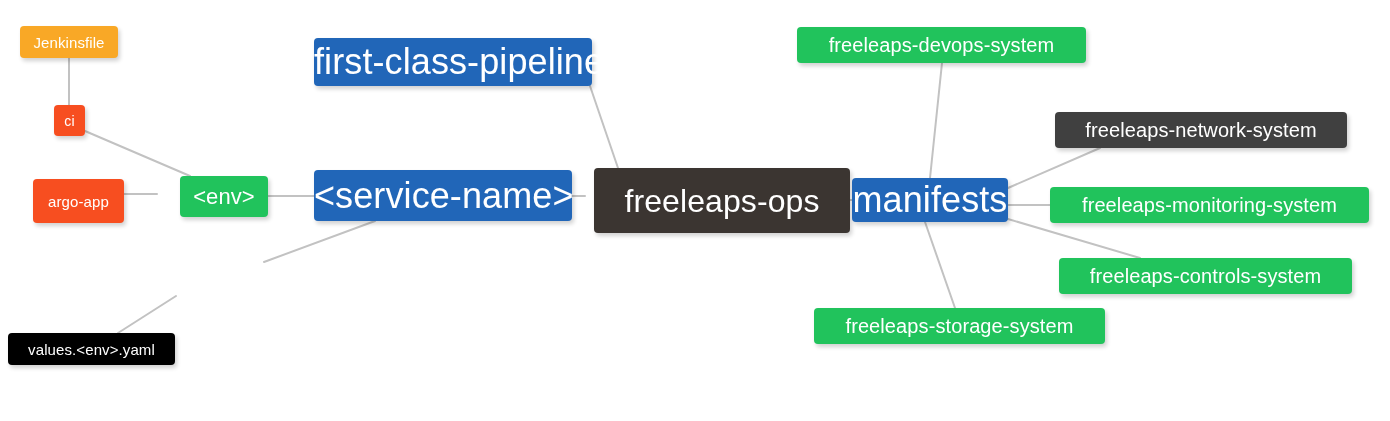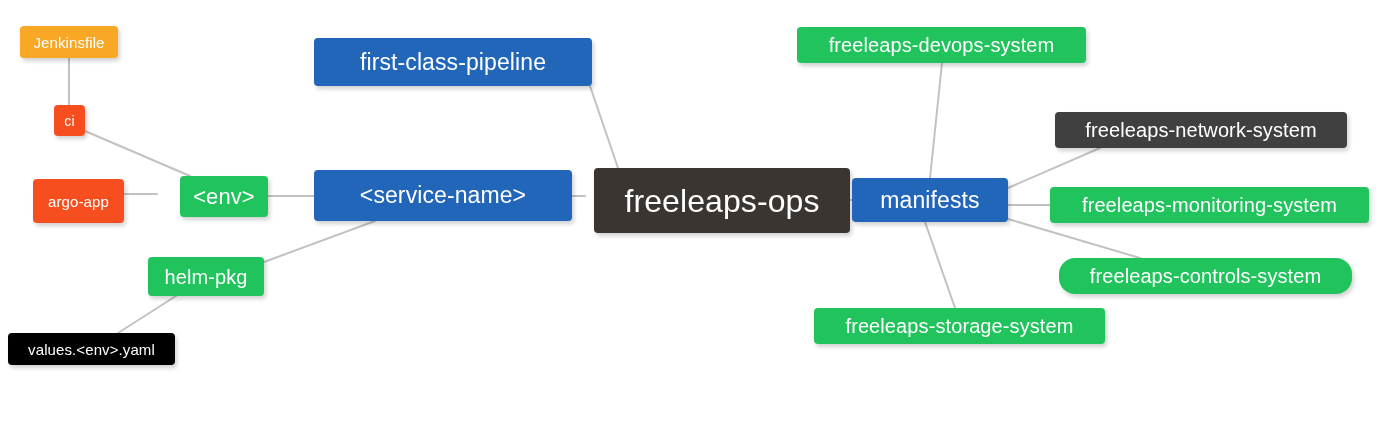--- a/index.html
+++ b/index.html
@@ -43,21 +43,21 @@
     user-select: none;
   }
   .node-label {
     display: block;
     width: 100%;
     text-align: center;
     padding: 0 2px;
   }
   
   .tier-root   { font-size: 32px; margin-left: 9px; }
-  .tier-major  { font-size: 23px; }
+  .tier-major  { font-size: 36px; }
   .tier-mid    { font-size: 22px; }
   .tier-leaf   { font-size: 20px; }
   .tier-small  { font-size: 15px; }
   .tier-tiny   { font-size: 14px; }
 </style>
 </head>
 <body>
 
 <div id="mindmap">
 
@@ -103,23 +103,20 @@
   </div>
 
   <div class="node tier-small" style="left:33px; top:179px; width:91px; height:44px; background:#f74e20;">
     <span class="node-label">argo-app</span>
   </div>
 
   <div class="node tier-mid" style="left:157px; top:176px; width:88px; height:41px; background:#21c35c;margin-left:23px;">
     <span class="node-label">&lt;env&gt;</span>
   </div>
 
-  <div class="node tier-leaf" style="left:148px; top:257px; width:116px; height:39px; background:#21c35c;">
-    <span class="node-label">helm-pkg</span>
-  </div>
 
   <div class="node tier-small" style="left:8px; top:333px; width:167px; height:32px; background:#000000;">
     <span class="node-label">values.&lt;env&gt;.yaml</span>
   </div>
 
   <div class="node tier-major" style="left:314px; top:38px; width:278px; height:48px; background:#2166b8;">
     <span class="node-label">first-class-pipeline</span>
   </div>
 
   <div class="node tier-major" style="left:314px; top:170px; width:258px; height:51px; background:#2166b8;">
@@ -139,21 +136,21 @@
   </div>
 
   <div class="node tier-leaf" style="left:1055px; top:112px; width:292px; height:36px; background:#404040;">
     <span class="node-label">freeleaps-network-system</span>
   </div>
 
   <div class="node tier-leaf" style="left:1050px; top:187px; width:319px; height:36px; background:#21c35c;">
     <span class="node-label">freeleaps-monitoring-system</span>
   </div>
 
-  <div class="node tier-leaf" style="left:1059px; top:258px; width:293px; height:36px; background:#21c35c;border-radius:16px;">
+  <div class="node tier-leaf" style="left:1059px; top:258px; width:293px; height:36px; background:#21c35c;">
     <span class="node-label">freeleaps-controls-system</span>
   </div>
 
   <div class="node tier-leaf" style="left:814px; top:308px; width:291px; height:36px; background:#21c35c;">
     <span class="node-label">freeleaps-storage-system</span>
   </div>
 
 </div>
 
 </body></html>

